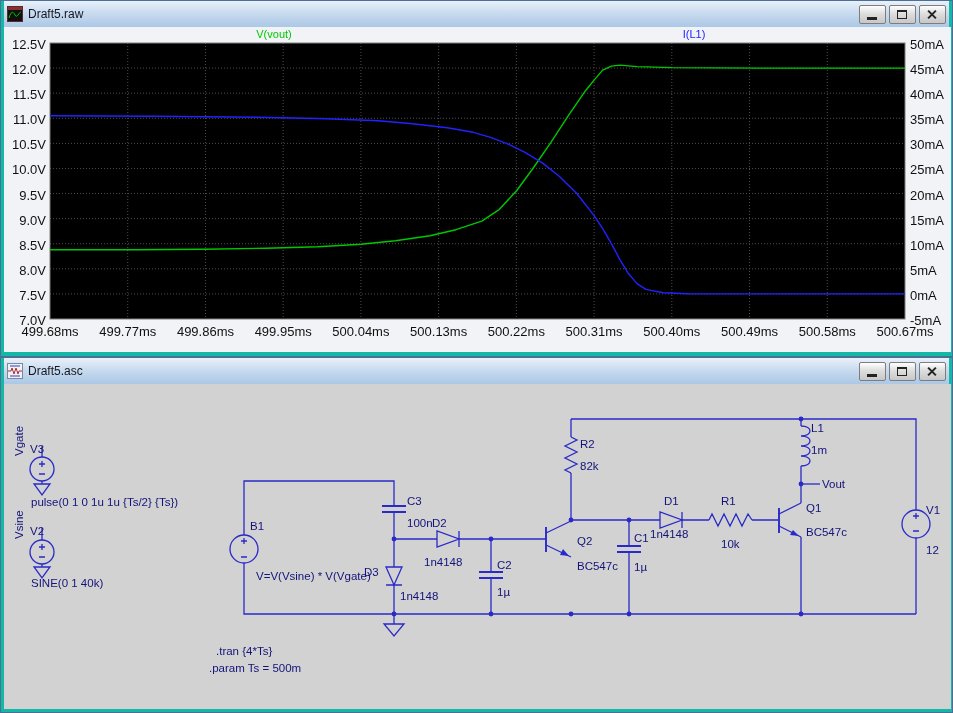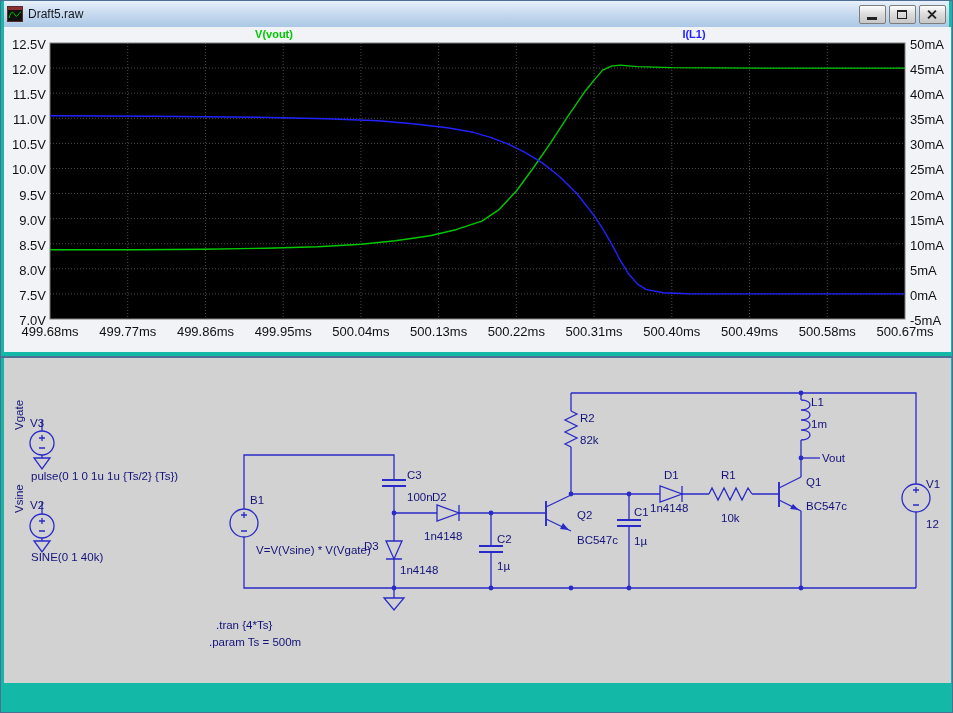--- a/index.html
+++ b/index.html
@@ -19,21 +19,21 @@
   .g-max{position:absolute;left:7px;top:4px;width:10px;height:9px;border:1px solid #222;
          border-top-width:2px;box-sizing:border-box;}
   .g-close{position:absolute;left:7px;top:3px;width:11px;height:11px;}
   .g-close::before,.g-close::after{content:"";position:absolute;left:4px;top:0;width:2px;height:11px;background:#222;}
   .g-close::before{transform:rotate(45deg);}
   .g-close::after{transform:rotate(-45deg);}
   .content{position:relative;width:947px;overflow:hidden;}
   .plot{height:325px;background:#f1f3f6;}
   .schem{height:325px;background:#d2d2d2;}
   .axis-label{position:absolute;font-size:13px;color:#101010;white-space:nowrap;}
-  .trace-label{position:absolute;top:1px;font-size:11px;font-weight:bold;transform:translateX(-50%);white-space:nowrap;}
+  .trace-label{position:absolute;top:1px;font-size:11px;font-weight:normal;transform:translateX(-50%);white-space:nowrap;}
   .wire{stroke:#2a2ac8;stroke-width:1.3;fill:none;}
   .sym{stroke:#2a2ac8;stroke-width:1.3;fill:none;}
   .thick{stroke-width:1.9;}
   .fillb{fill:#2a2ac8;stroke:none;}
   .slabel{font-family:"Liberation Sans",sans-serif;font-size:11.5px;fill:#13137a;}
 </style>
 </head>
 <body>
 
 <div class="window top-win">
@@ -82,20 +82,41 @@
         <line x1="46" y1="241.8181818181818" x2="901" y2="241.8181818181818" stroke="#4d4d4d" stroke-width="1" stroke-dasharray="1,2"></line>
         <line x1="46" y1="266.9090909090909" x2="901" y2="266.9090909090909" stroke="#4d4d4d" stroke-width="1" stroke-dasharray="1,2"></line>
         <rect x="46" y="16" width="855" height="276" fill="none" stroke="#7f7f7f" stroke-width="1"></rect>
         <polyline points="46.0,222.7 132.4,222.7 201.5,222.2 261.9,221.2 313.7,219.7 356.9,217.2 391.5,213.7 426.0,208.7 451.9,202.7 477.8,194.1 495.1,182.6 512.4,164.0 529.6,140.5 546.9,115.4 564.2,88.8 581.5,63.7 590.1,53.1 598.7,43.1 607.4,39.1 616.0,38.1 633.3,39.6 667.8,40.6 754.2,41.1 901.0,41.1" fill="none" stroke="#00c800" stroke-width="1.4" stroke-linejoin="round"></polyline>
         <polyline points="46.0,88.8 149.6,89.3 253.3,90.3 322.4,91.8 374.2,93.8 408.7,96.8 443.3,100.8 469.2,105.3 486.5,110.3 503.7,116.9 521.0,125.4 538.3,135.9 555.5,149.5 572.8,166.5 590.1,188.6 598.7,201.7 607.4,216.7 616.0,232.8 624.6,246.8 633.3,256.9 641.9,262.4 659.2,265.7 685.1,266.7 754.2,266.9 901.0,266.9" fill="none" stroke="#2222ff" stroke-width="1.4" stroke-linejoin="round"></polyline>
       </svg>
   <span class="axis-label" style="left: 0px; width: 42px; text-align: right; top: 10px;">12.5V</span><span class="axis-label" style="left: 0px; width: 42px; text-align: right; top: 35.0909px;">12.0V</span><span class="axis-label" style="left: 0px; width: 42px; text-align: right; top: 60.1818px;">11.5V</span><span class="axis-label" style="left: 0px; width: 42px; text-align: right; top: 85.2727px;">11.0V</span><span class="axis-label" style="left: 0px; width: 42px; text-align: right; top: 110.364px;">10.5V</span><span class="axis-label" style="left: 0px; width: 42px; text-align: right; top: 135.455px;">10.0V</span><span class="axis-label" style="left: 0px; width: 42px; text-align: right; top: 160.545px;">9.5V</span><span class="axis-label" style="left: 0px; width: 42px; text-align: right; top: 185.636px;">9.0V</span><span class="axis-label" style="left: 0px; width: 42px; text-align: right; top: 210.727px;">8.5V</span><span class="axis-label" style="left: 0px; width: 42px; text-align: right; top: 235.818px;">8.0V</span><span class="axis-label" style="left: 0px; width: 42px; text-align: right; top: 260.909px;">7.5V</span><span class="axis-label" style="left: 0px; width: 42px; text-align: right; top: 286px;">7.0V</span><span class="axis-label" style="left: 906px; top: 10px;">50mA</span><span class="axis-label" style="left: 906px; top: 35.0909px;">45mA</span><span class="axis-label" style="left: 906px; top: 60.1818px;">40mA</span><span class="axis-label" style="left: 906px; top: 85.2727px;">35mA</span><span class="axis-label" style="left: 906px; top: 110.364px;">30mA</span><span class="axis-label" style="left: 906px; top: 135.455px;">25mA</span><span class="axis-label" style="left: 906px; top: 160.545px;">20mA</span><span class="axis-label" style="left: 906px; top: 185.636px;">15mA</span><span class="axis-label" style="left: 906px; top: 210.727px;">10mA</span><span class="axis-label" style="left: 906px; top: 235.818px;">5mA</span><span class="axis-label" style="left: 906px; top: 260.909px;">0mA</span><span class="axis-label" style="left: 906px; top: 286px;">-5mA</span><span class="axis-label" style="left: 6px; width: 80px; text-align: center; top: 297px;">499.68ms</span><span class="axis-label" style="left: 83.7273px; width: 80px; text-align: center; top: 297px;">499.77ms</span><span class="axis-label" style="left: 161.455px; width: 80px; text-align: center; top: 297px;">499.86ms</span><span class="axis-label" style="left: 239.182px; width: 80px; text-align: center; top: 297px;">499.95ms</span><span class="axis-label" style="left: 316.909px; width: 80px; text-align: center; top: 297px;">500.04ms</span><span class="axis-label" style="left: 394.636px; width: 80px; text-align: center; top: 297px;">500.13ms</span><span class="axis-label" style="left: 472.364px; width: 80px; text-align: center; top: 297px;">500.22ms</span><span class="axis-label" style="left: 550.091px; width: 80px; text-align: center; top: 297px;">500.31ms</span><span class="axis-label" style="left: 627.818px; width: 80px; text-align: center; top: 297px;">500.40ms</span><span class="axis-label" style="left: 705.545px; width: 80px; text-align: center; top: 297px;">500.49ms</span><span class="axis-label" style="left: 783.273px; width: 80px; text-align: center; top: 297px;">500.58ms</span><span class="axis-label" style="left: 861px; width: 80px; text-align: center; top: 297px;">500.67ms</span><span class="trace-label" style="left: 270px; color: rgb(0, 200, 0);">V(vout)</span><span class="trace-label" style="left: 690px; color: rgb(34, 34, 255);">I(L1)</span></div>
 </div>
 
 <div class="window bot-win">
+  <div class="titlebar">
+    <span style="display:inline-flex;">
+      <svg width="16" height="16">
+          <rect x="0.5" y="0.5" width="15" height="15" fill="#eef2f6" stroke="#7a8a9a"></rect>
+          <path d="M1,8 H4 L5,5 L7,11 L9,5 L11,11 L12,8 H15" stroke="#b03030" stroke-width="1" fill="none"></path>
+          <path d="M3,3 H13 M3,13 H13" stroke="#3a3ac0" stroke-width="1" fill="none"></path>
+        </svg>
+    </span>
+    <span class="ttext">Draft5.asc</span>
+    <span class="tbtns">
+      <span class="wbtn">
+          <span class="g-min"></span>
+        </span>
+      <span class="wbtn">
+          <span class="g-max"></span>
+        </span>
+      <span class="wbtn">
+          <span class="g-close"></span>
+        </span>
+    </span>
+  </div>
   <div class="content schem">
     <svg width="947" height="325" viewBox="0 0 947 325">
 
       <g>
         <path class="wire" d="M240,151 V97 H390 V122"></path>
         <path class="wire" d="M390,128 V155"></path>
         <path class="wire" d="M390,155 V183 M390,201 V230"></path>
         <path class="wire" d="M390,155 H433 M455,155 H542"></path>
         <path class="wire" d="M487,155 V188 M487,194 V230"></path>
         <path class="wire" d="M567,35 V53 M567,89 V137"></path>

